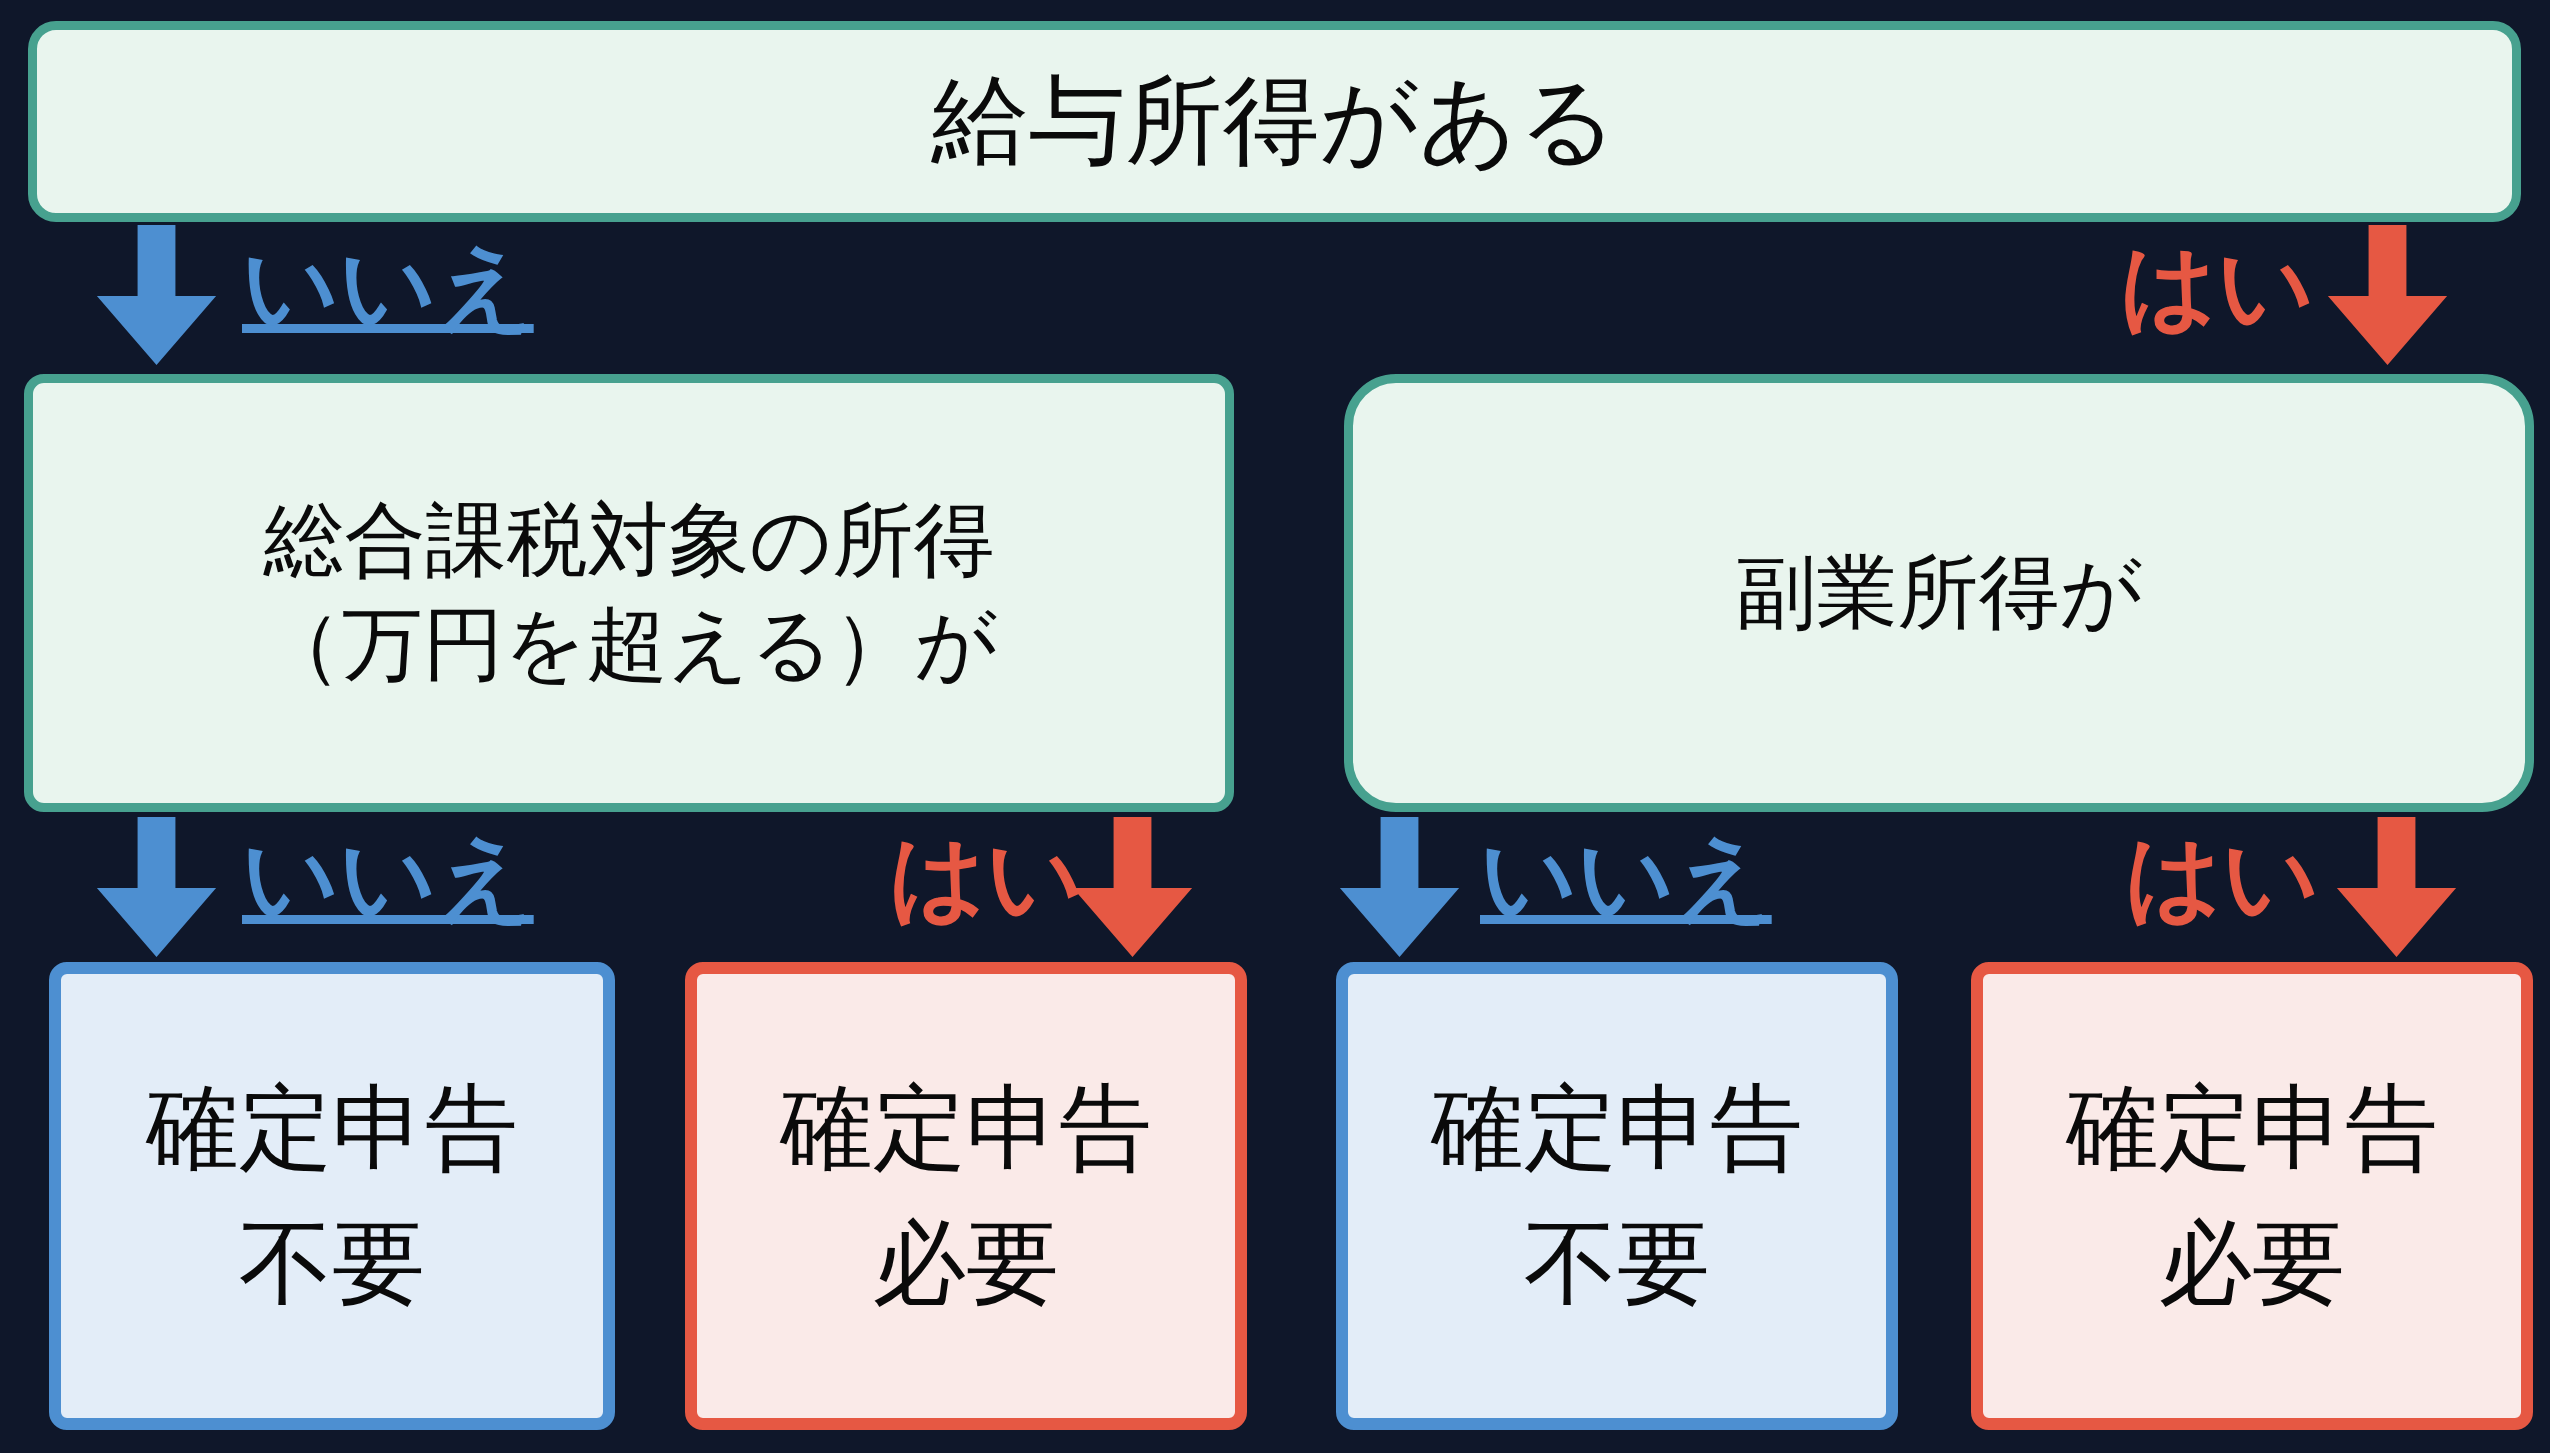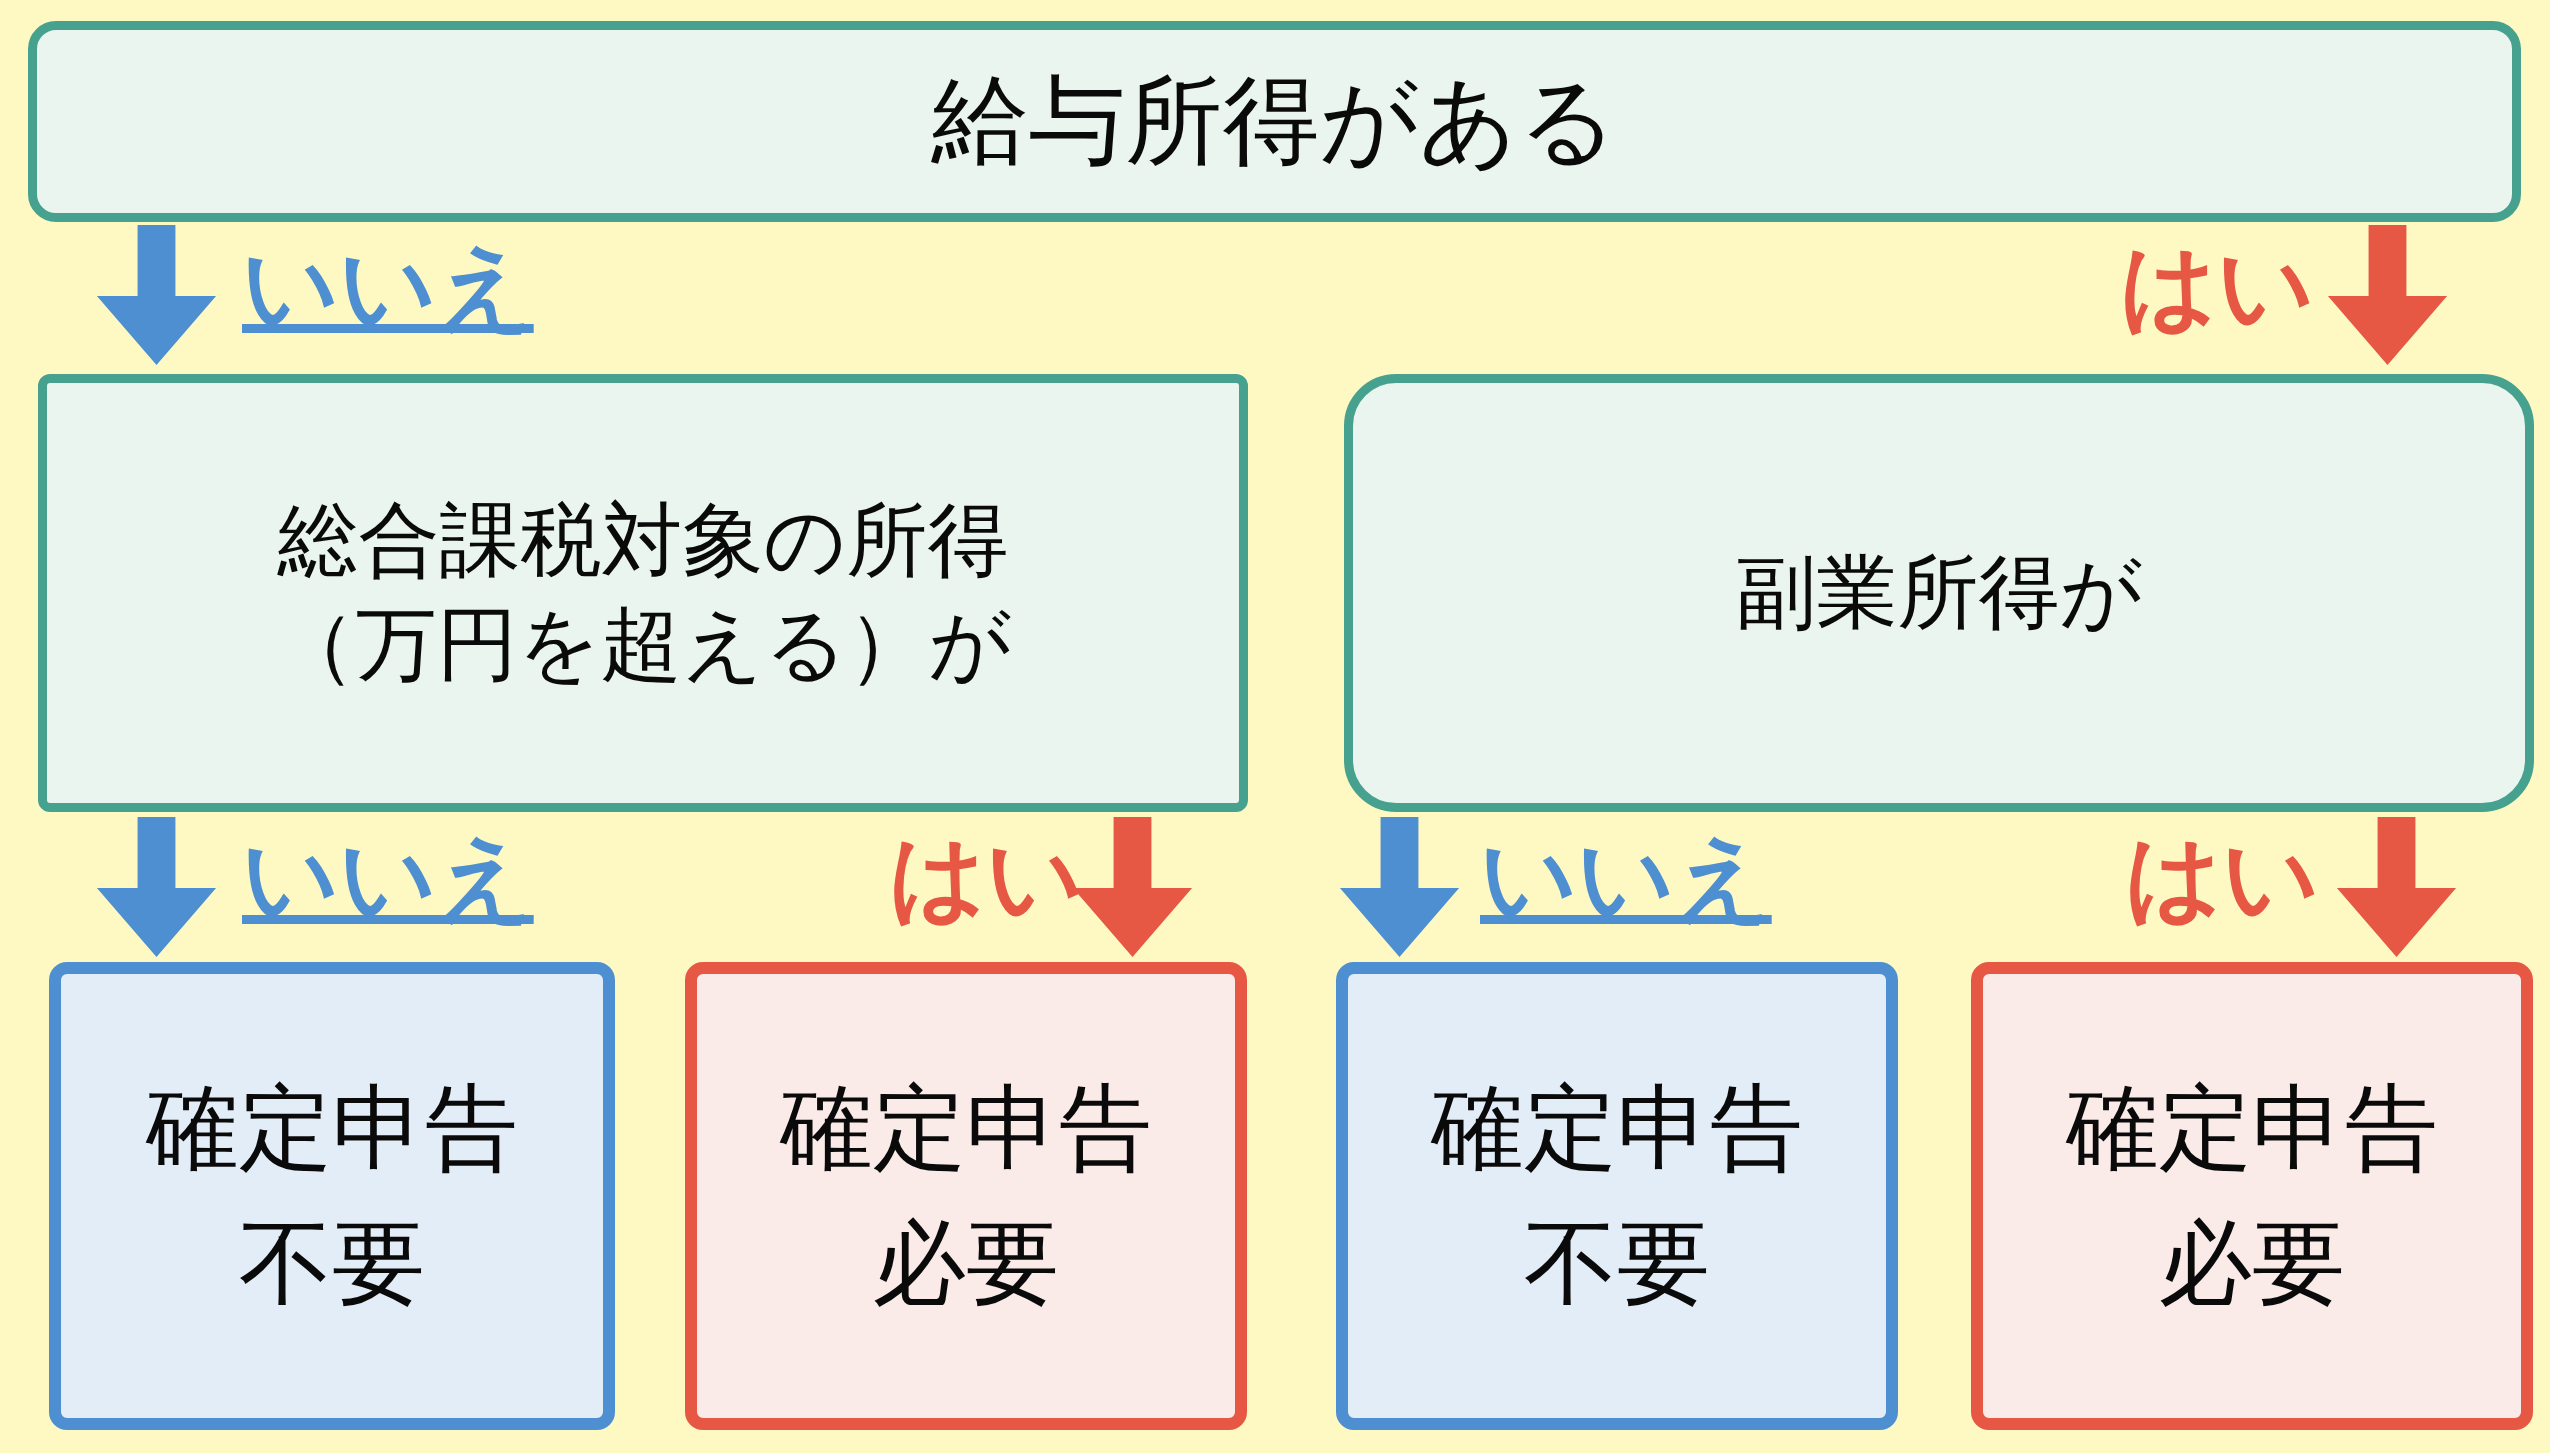--- a/index.html
+++ b/index.html
@@ -12,21 +12,21 @@
     --text-color:#0a0a0a;
     --highlight-fill:#ecf3f8;
   }
   *{margin:0;padding:0;box-sizing:border-box;}
   html,body{background:#ffffff;}
   body{font-family:"Liberation Sans",sans-serif;color:var(--text-color);}
   .canvas{
     position:relative;
     width:2550px;
     height:1453px;
-    background:#fef9c3;
+    background:#0f172a;
     overflow:hidden;
   }
   .box{
     position:absolute;
     display:flex;
     flex-direction:column;
     align-items:center;
     justify-content:center;
     text-align:center;
     line-height:1.28;
@@ -43,22 +43,22 @@
   .box.red{
     background:var(--red-fill);
     border:12.3px solid var(--red-border);
   }
   .root-box{
     left:28px; top:21px; width:2493px; height:201px;
     border-radius:28px;
     font-size:97px;
   }
   .q-box-left{
-    left:38px; top:374px; width:1210px; height:438px;
-    border-radius:12px;
+    left:24px; top:374px; width:1210px; height:438px;
+    border-radius:20px;
     font-size:81px;
   }
   .q-box-right{
     left:1344px; top:374px; width:1190px; height:438px;
     border-radius:52px;
     font-size:81px;
     gap:27px;
   }
   .r-box{
     top:962px; height:468px;

